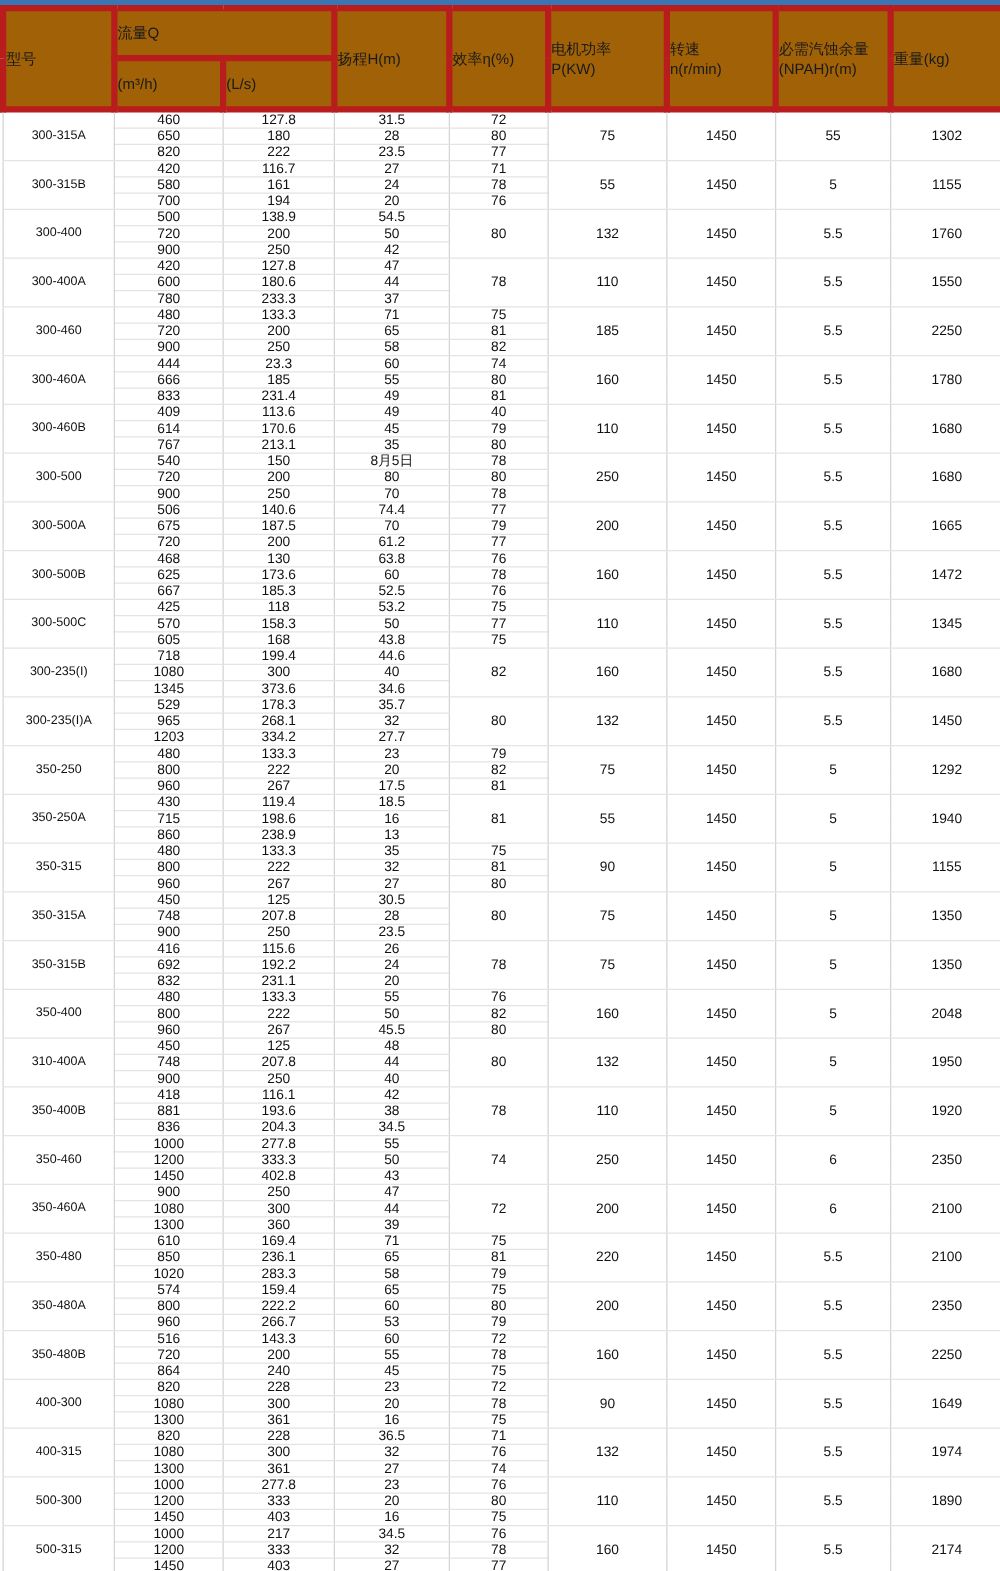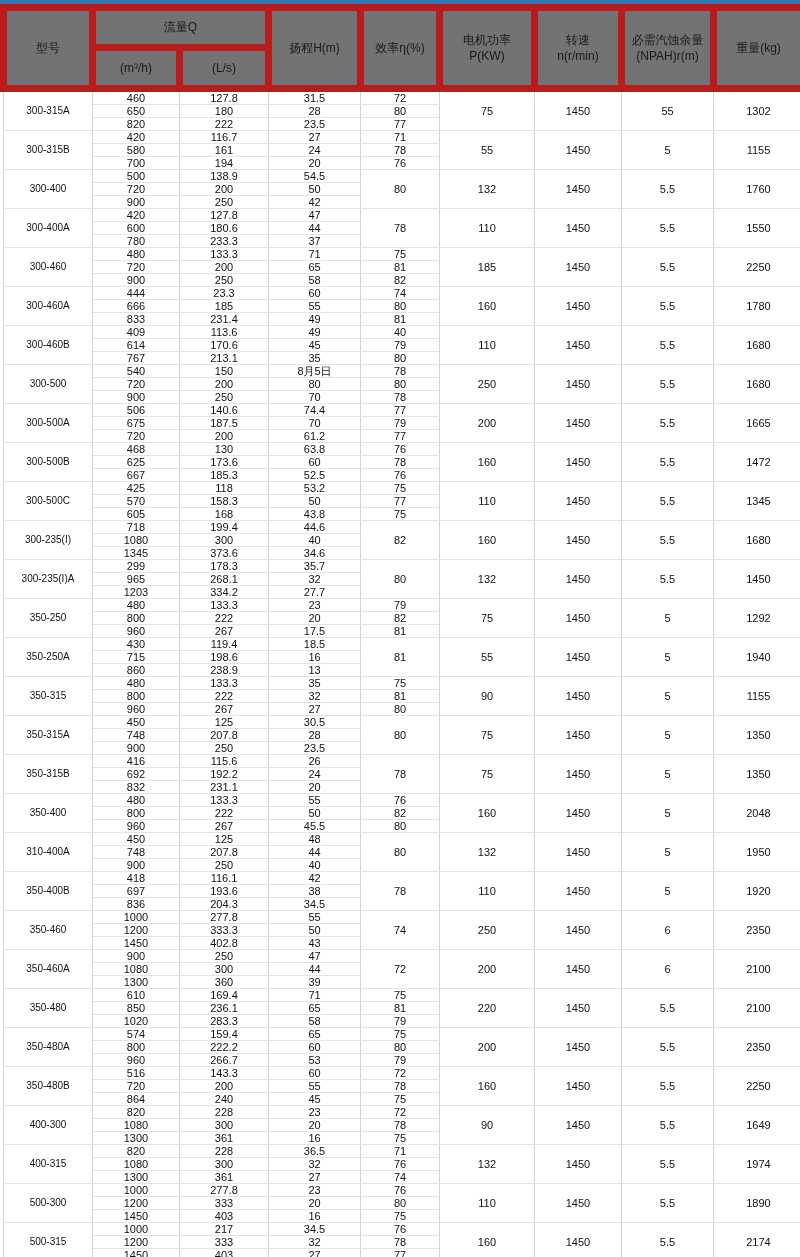--- a/index.html
+++ b/index.html
@@ -13,24 +13,24 @@
   table {
     width: 800px;
     border-collapse: collapse;
     table-layout: fixed;
     background: #fff;
   }
   th {
     font-size: 12px;
     font-weight: normal;
     color: #1a1a1a;
-    text-align: center;
+    text-align: left;
     vertical-align: middle;
-    border: 7px solid #b91c1c;
-    background: #737373;
+    border: 5px solid #b91c1c;
+    background: #a16207;
     padding: 0;
     line-height: 1.35;
   }
   thead tr.h1 th { height: 40px; }
   thead tr.h2 th { height: 41px; }
   td {
     font-size: 11px;
     color: #111;
     text-align: center;
     vertical-align: middle;
@@ -356,21 +356,21 @@
           <td>300</td>
           <td>40</td>
         </tr>
         <tr>
           <td>1345</td>
           <td>373.6</td>
           <td>34.6</td>
         </tr>
         <tr class="ms">
           <td rowspan="3" class="model">300-235(I)A</td>
-          <td>299</td>
+          <td>529</td>
           <td>178.3</td>
           <td>35.7</td>
           <td rowspan="3">80</td>
           <td rowspan="3">132</td>
           <td rowspan="3">1450</td>
           <td rowspan="3">5.5</td>
           <td rowspan="3">1450</td>
         </tr>
         <tr>
           <td>965</td>
@@ -540,21 +540,21 @@
           <td>418</td>
           <td>116.1</td>
           <td>42</td>
           <td rowspan="3">78</td>
           <td rowspan="3">110</td>
           <td rowspan="3">1450</td>
           <td rowspan="3">5</td>
           <td rowspan="3">1920</td>
         </tr>
         <tr>
-          <td>697</td>
+          <td>881</td>
           <td>193.6</td>
           <td>38</td>
         </tr>
         <tr>
           <td>836</td>
           <td>204.3</td>
           <td>34.5</td>
         </tr>
         <tr class="ms">
           <td rowspan="3" class="model">350-460</td>

